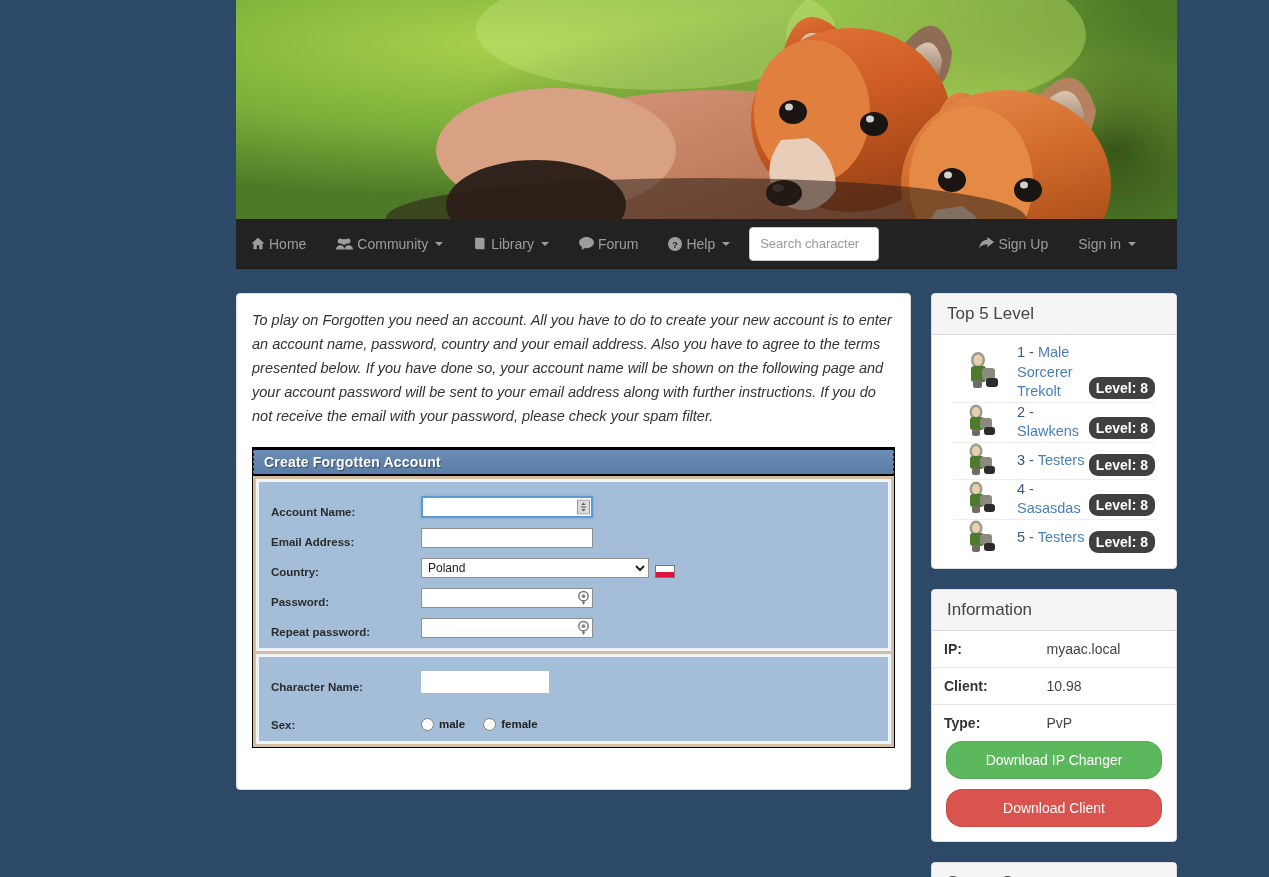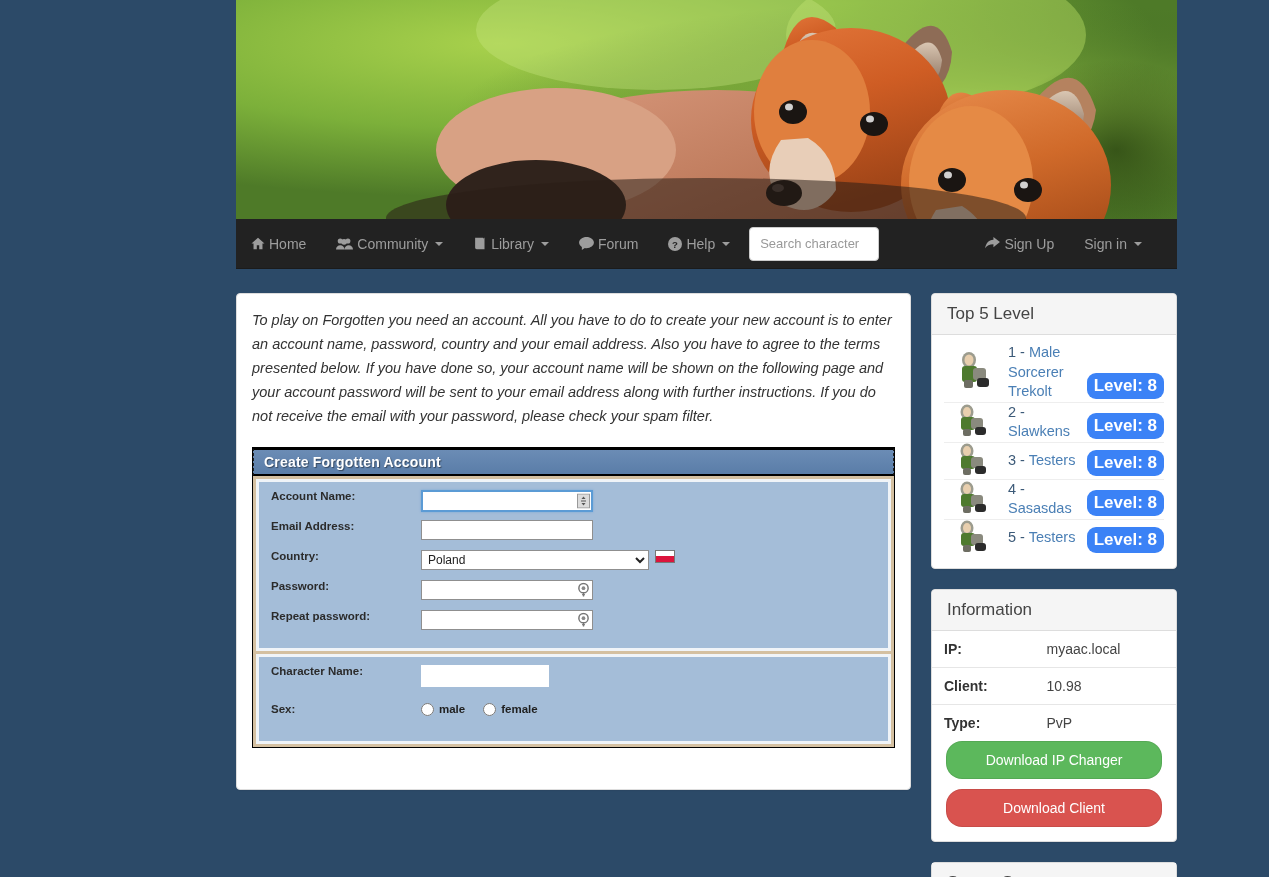--- a/index.html
+++ b/index.html
@@ -34,21 +34,21 @@
   
   .navbar {
     width: 941px; height: 50px;
     background: #222;
     display: flex;
     align-items: center;
     position: relative;
     border-bottom: 1px solid #1b1b1b;
   }
   .nav-left { display: flex; align-items: center; height: 50px; }
-  .nav-right { margin-left: auto; display: flex; align-items: center; height: 50px; padding-right: 20px; justify-content: space-between; }
+  .nav-right { margin-left: auto; display: flex; align-items: center; height: 50px; padding-right: 26px; justify-content: space-between; }
   .nav-item {
     color: #9d9d9d;
     font-size: 14px;
     padding: 0 15px;
     height: 50px;
     line-height: 50px;
     display: flex;
     align-items: center;
     gap: 4px;
     cursor: pointer;
@@ -132,21 +132,21 @@
     letter-spacing: .2px;
   }
   .tbl-section {
     background: #a4bdd8;
     border: 3px solid #f0f4f8;
     margin: 3px;
     padding: 8px 12px;
   }
   .frm-row {
     display: flex;
-    align-items: flex-start;
+    align-items: flex-end;
     min-height: 28px;
     margin-bottom: 2px;
   }
   .frm-label {
     width: 150px;
     font-size: 11.5px;
     font-weight: bold;
     color: #2b2b2b;
     flex-shrink: 0;
   }
@@ -202,42 +202,42 @@
   .chk-note {
     font-size: 11.5px; font-weight: bold; color: #2b2b2b;
     margin-bottom: 12px;
   }
   .chk-line { display: flex; align-items: center; font-size: 11.5px; font-weight: bold; color: #1f1f1f; }
   .chk-line input { margin: 0 6px 0 0; }
   .chk-line a { color: #2a5d8f; text-decoration: none; }
   .submit-wrap { text-align: center; padding: 22px 0 4px; }
 
   
-  .hl-list { padding: 8px 12px 12px; }
+  .hl-list { padding: 8px 21px 12px; }
   .hl-item {
     display: flex;
     align-items: center;
     border-bottom: 1px solid #eee;
     min-height: 31px;
     position: relative;
   }
   .hl-item:last-child { border-bottom: none; }
   .hl-sprite { width: 64px; flex-shrink: 0; display: flex; justify-content: center; }
   .hl-name {
     font-size: 14.5px;
     color: #3c5a78;
     line-height: 1.35;
     flex: 1;
     padding-right: 4px;
   }
   .hl-name .nm { color: #4a7fb5; }
   .badge-lvl {
-    background: #3b82f6;
+    background: #404040;
     color: #fff;
-    font-size: 17px;
+    font-size: 14px;
     font-weight: bold;
     padding: 3px 7px;
     border-radius: 9px;
     white-space: nowrap;
     align-self: flex-end;
     margin-bottom: 3px;
   }
 
   
   .info-tbl { width: 100%; border-collapse: collapse; }

